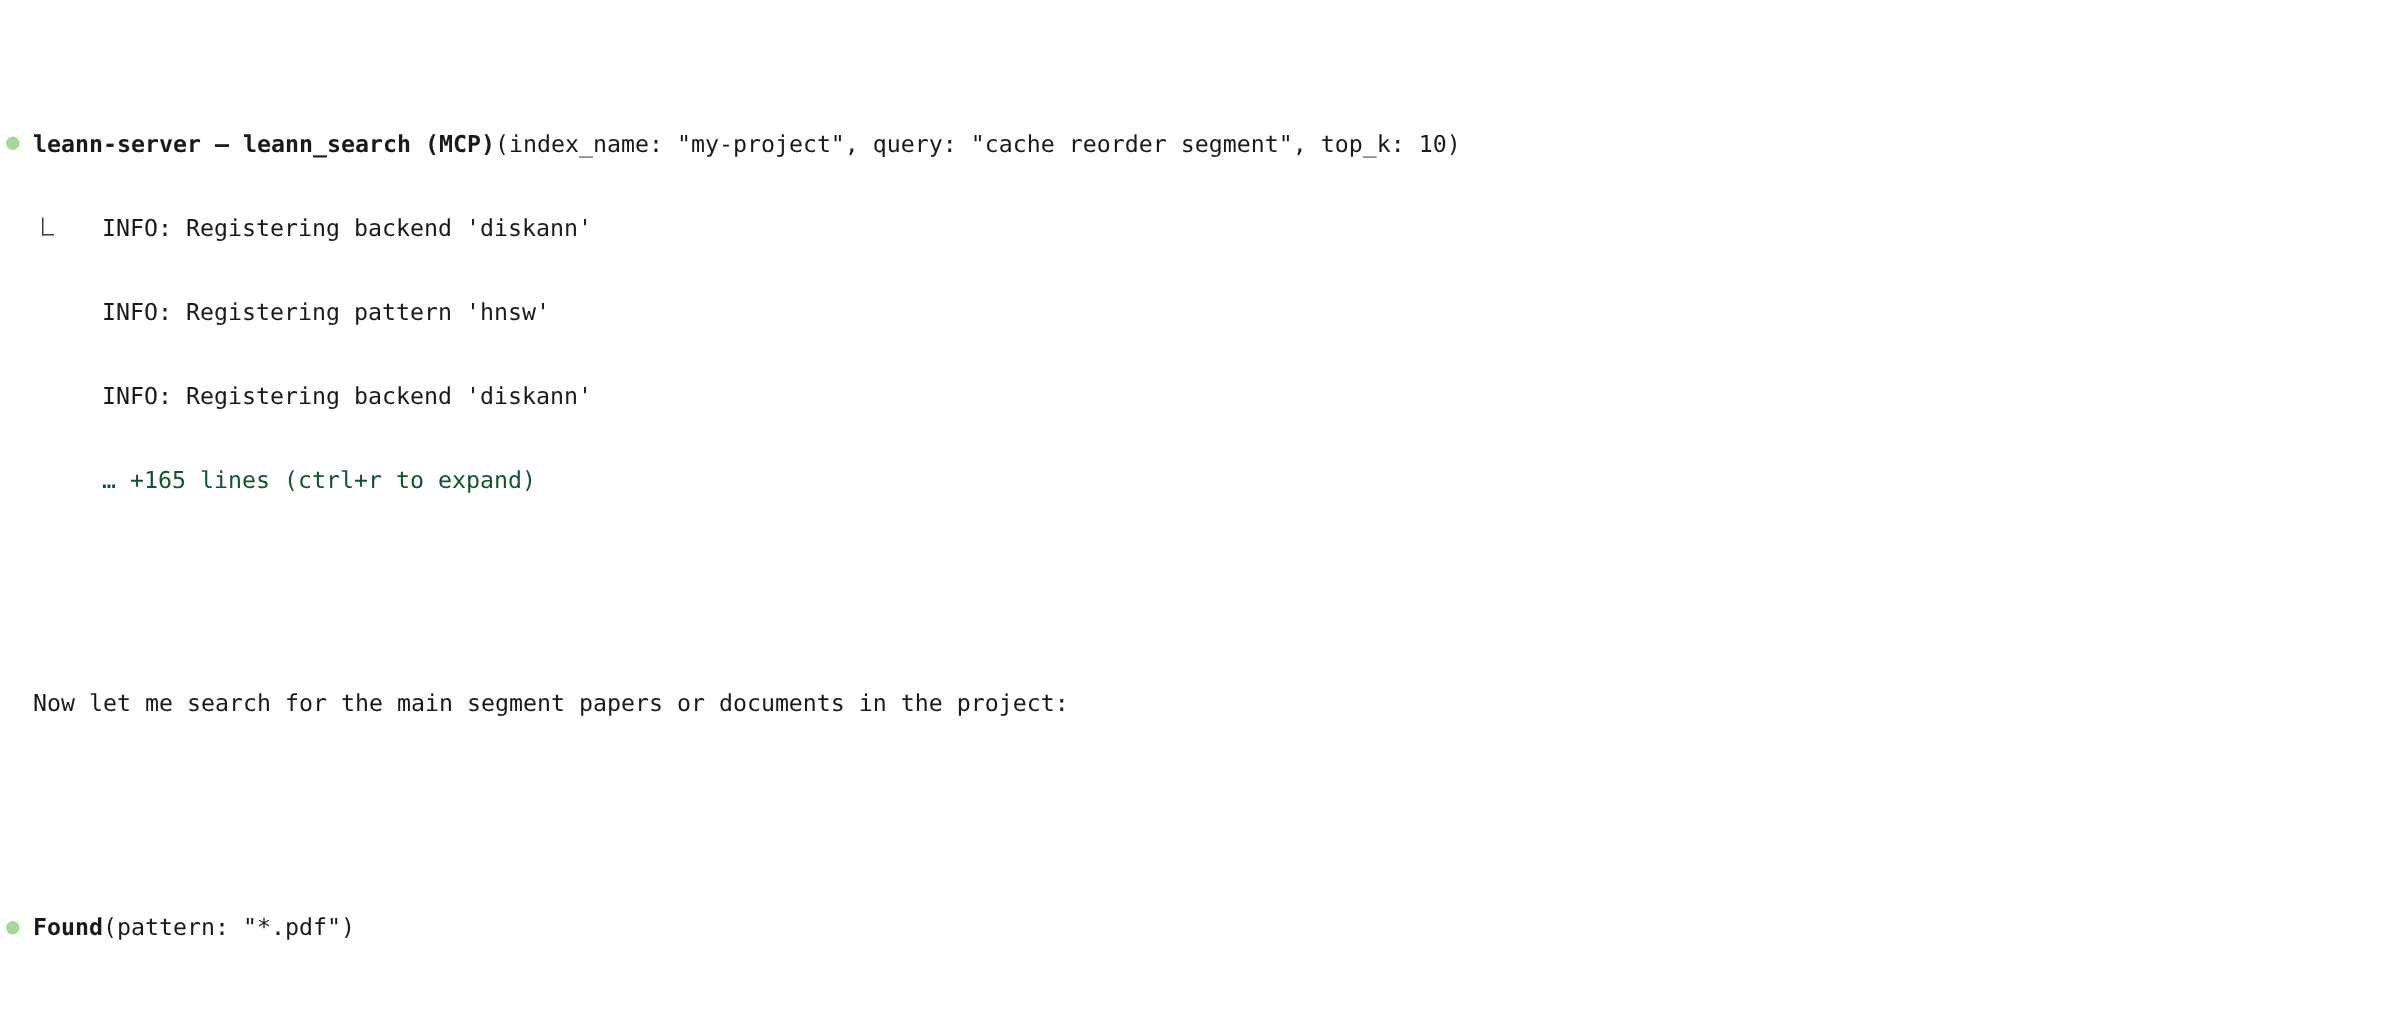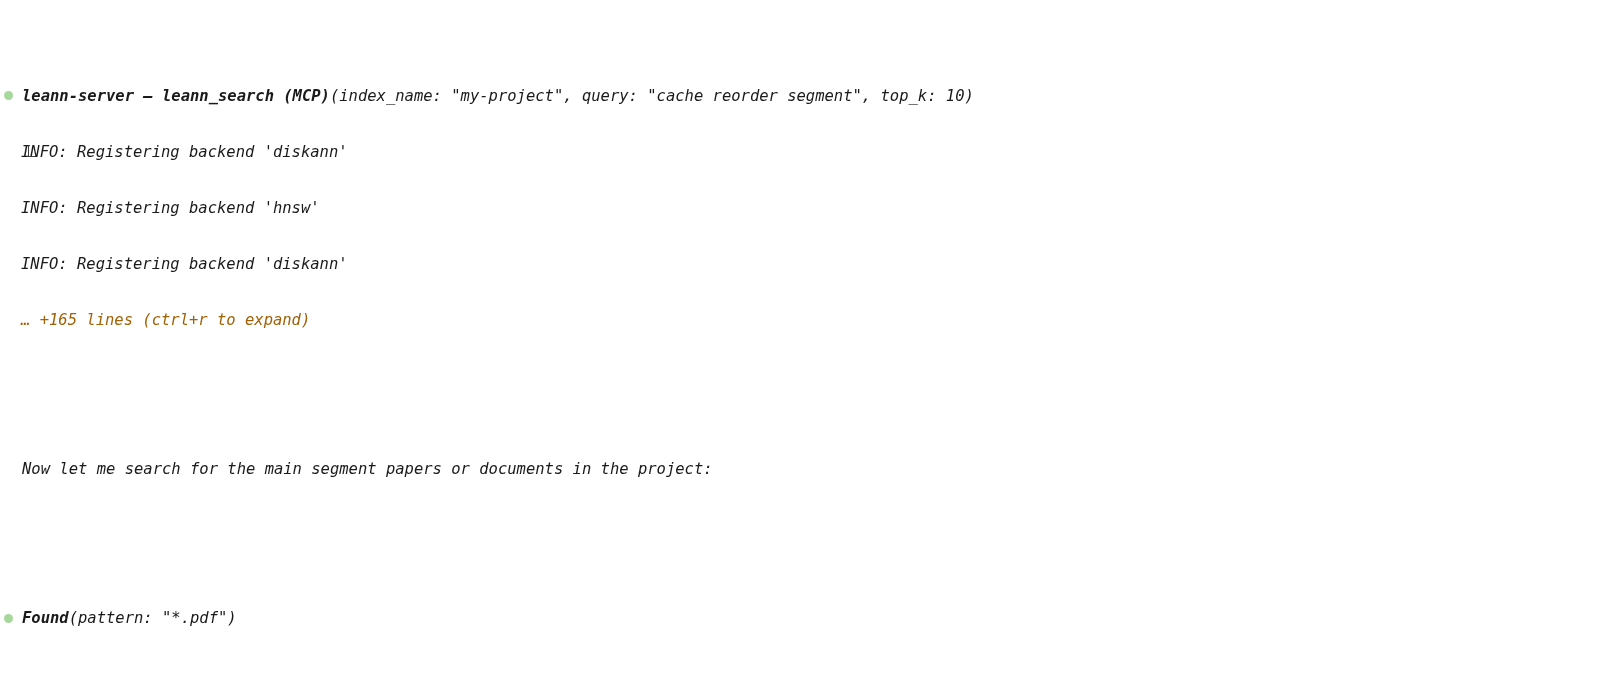--- a/index.html
+++ b/index.html
@@ -7,49 +7,49 @@
   body {
     width: 1600px; height: 685px;
     background: #ffffff;
     color: #1a1a1a;
     font-family: "DejaVu Sans Mono", "Liberation Mono", monospace;
     font-size: 15.5px;
     line-height: 18.66px;
     overflow: hidden;
   }
   .term { padding-top: 12px; white-space: pre; }
-  .line { position: relative; height: 18.66px; font-style: italic; }
+  .line { position: relative; height: 18.66px; }
   .blank { height: 18.66px; }
   .msg  { padding-left: 22px; }
   .tool { padding-left: 22px; }
   .bullet {
     position: absolute; left: 4px; top: 50%;
     width: 9px; height: 9px; margin-top: -4.5px;
     border-radius: 50%;
     background: #a6d89b;
   }
   .b { font-weight: bold; }
-  .result { padding-left: 21px; }
+  .result { padding-left: 68px; }
   .elbow {
     position: absolute; left: 28px; top: 2px;
     width: 8px; height: 12px;
     border-left: 1.5px solid #3c3c3c;
     border-bottom: 1.5px solid #3c3c3c;
   }
-  .muted { color: #a16207; }
+  .muted { color: #14532d; }
 </style>
 </head>
 <body>
 
 <div class="term">
 
   
   <div class="line tool"><span class="bullet"></span><span class="b">leann-server — leann_search (MCP)</span><span>(index_name: "my-project", query: "cache reorder segment", top_k: 10)</span></div>
   <div class="line result"><span class="elbow"></span><span>INFO: Registering backend 'diskann'</span></div>
-  <div class="line result"><span>INFO: Registering backend 'hnsw'</span></div>
+  <div class="line result"><span>INFO: Registering pattern 'hnsw'</span></div>
   <div class="line result"><span>INFO: Registering backend 'diskann'</span></div>
   <div class="line result muted"><span>… +165 lines (ctrl+r to expand)</span></div>
   <div class="line blank"></div>
 
   
   <div class="line msg">Now let me search for the main segment papers or documents in the project:</div>
   <div class="line blank"></div>
 
   
   <div class="line tool"><span class="bullet"></span><span class="b">Found</span><span>(pattern: "*.pdf")</span></div>

